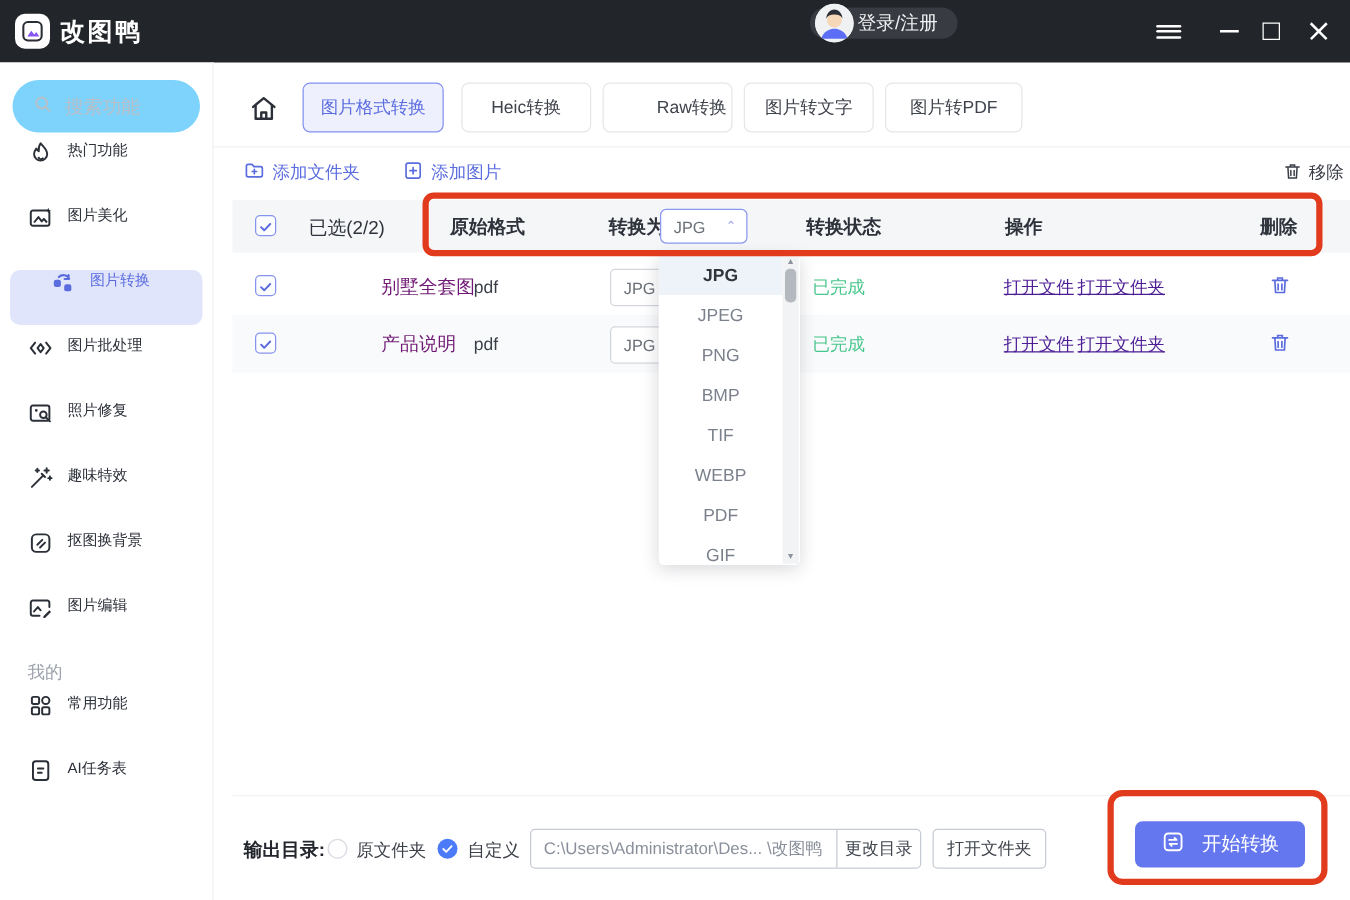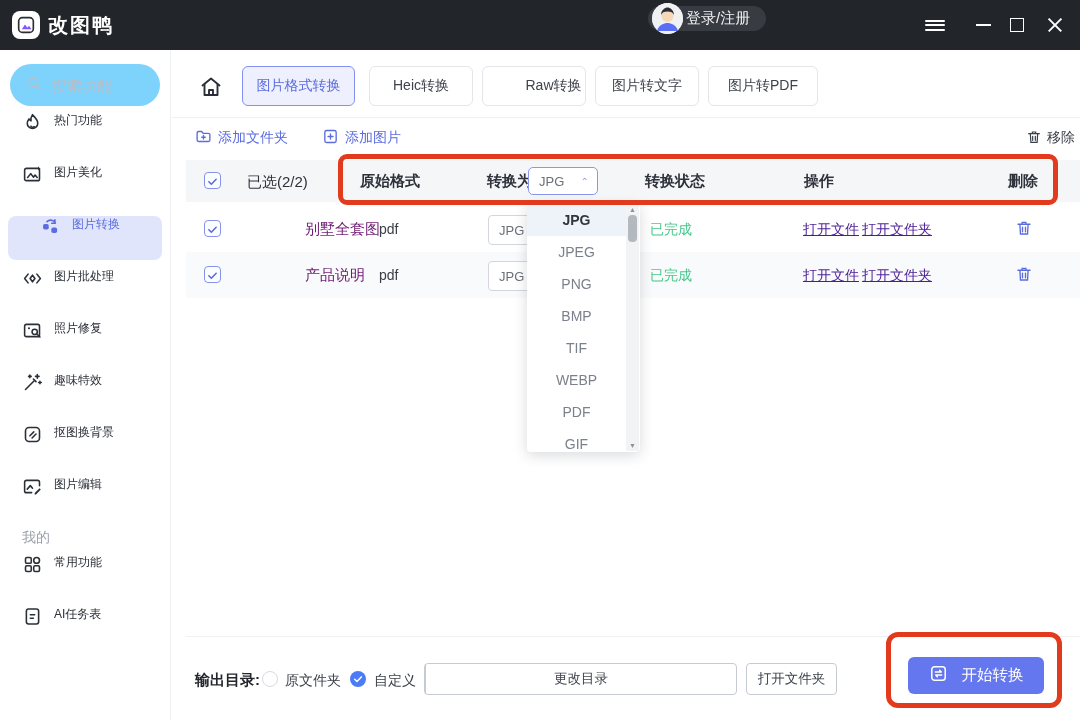--- a/index.html
+++ b/index.html
@@ -404,20 +404,21 @@
   <div class="radio-label" style="left:285px;">原文件夹</div>
 
   <div class="radio on" style="left:350px;">
     <svg width="10" height="10" viewBox="0 0 24 24" fill="none" stroke="#fff" stroke-width="3.6" stroke-linecap="round" stroke-linejoin="round">
       <path d="M4 12.5l5.5 5.5L20 7"></path>
       </svg>
   </div>
   <div class="radio-label" style="left:374px;">自定义</div>
 
   <div class="path-group">
+    <input type="text" readonly="" value="C:\Users\Administrator\Des... \改图鸭" style="">
     <div class="vdiv"></div>
     <div class="chg-btn">更改目录</div>
   </div>
   <div class="openf-btn">打开文件夹</div>
 
   <div class="start-btn">
     <span>
       <svg width="19" height="19" viewBox="0 0 24 24" fill="none" stroke="#fff" stroke-width="1.9" stroke-linecap="round" stroke-linejoin="round">
         <rect x="3.5" y="3.5" width="17" height="17" rx="3.5"></rect>
         <path d="M8 10h7.5l-2-2M16 14H8.5l2 2"></path>

